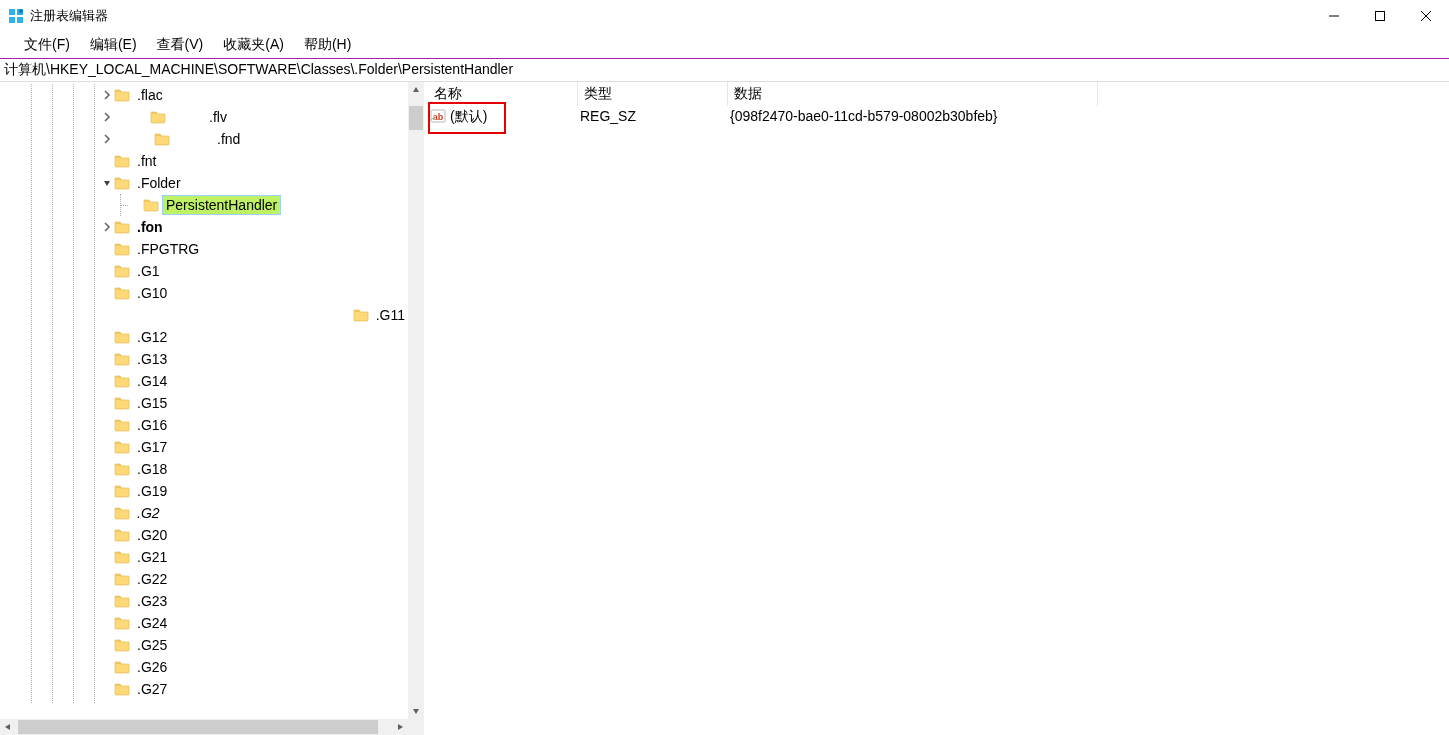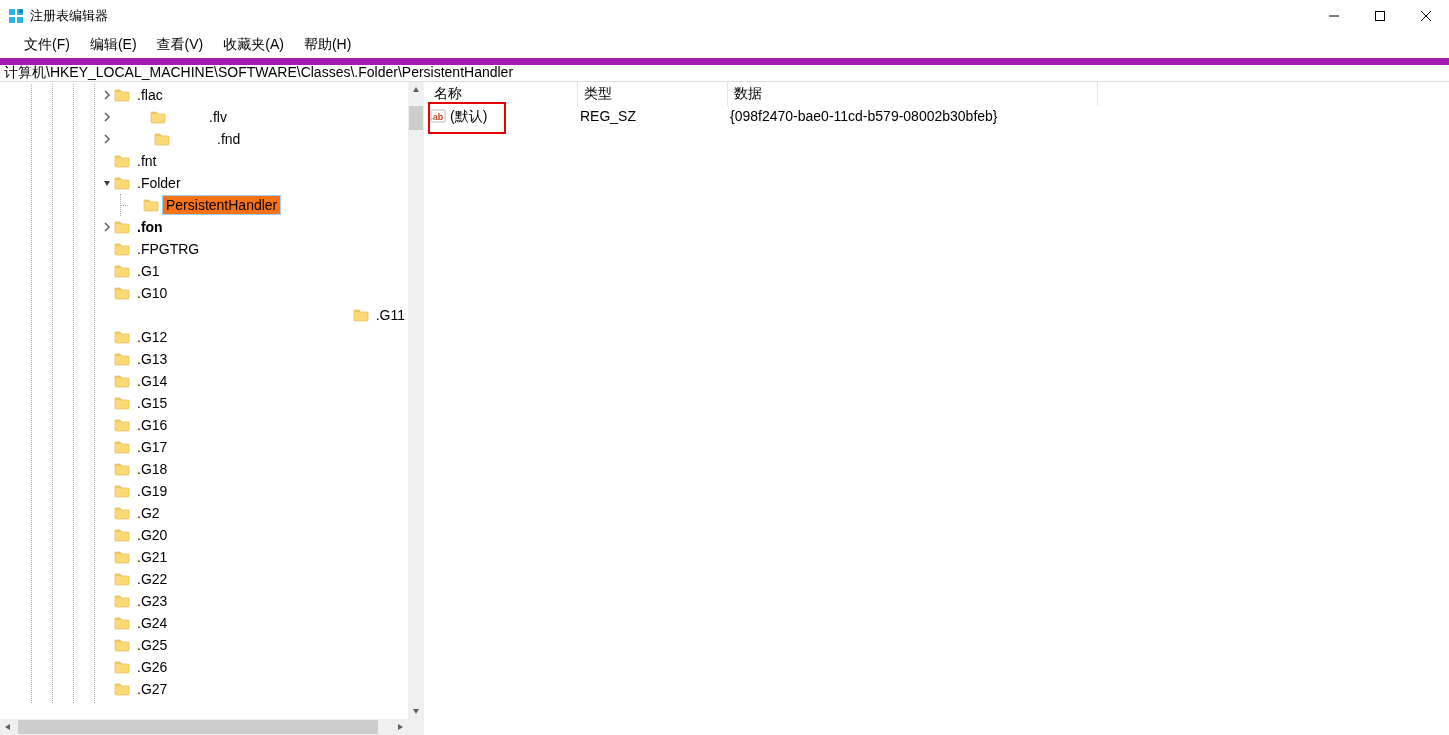--- a/index.html
+++ b/index.html
@@ -47,21 +47,21 @@
     padding-left: 14px;
   }
   .menu-item {
     padding: 3px 10px;
     font-size: 14px;
     cursor: pointer;
   }
   
   .addressbar {
     height: 24px;
-    border-top: 7px solid #a21caf;
+    border-top: 1px solid #a21caf;
     border-bottom: 1px solid #ddd;
     display: flex;
     align-items: center;
     padding-left: 4px;
     font-size: 14px;
   }
   
   .body {
     display: flex;
     height: calc(735px - 32px - 26px - 24px);
@@ -112,21 +112,21 @@
   .folder-icon {
     width: 16px; height: 16px;
     margin-right: 4px;
     flex-shrink: 0;
   }
   .node-label {
     padding: 1px 3px;
     font-size: 14px;
   }
   .tree-row.selected .node-label {
-    background: #f97316;
+    background: #bef264;
     outline: 1px solid #99d1ff;
   }
   .connector {
     width: 17px; height: 22px;
     position: relative;
     flex-shrink: 0;
   }
   .connector::before {
     content: "";
     position: absolute;
@@ -511,21 +511,21 @@
               <svg width="10" height="10" viewBox="0 0 10 10">
                 <path d="M3 1 L7 5 L3 9" fill="none" stroke="#606060" stroke-width="1.5"></path>
               </svg>
             </span>
             <span class="folder-icon"><svg width="16" height="16" viewBox="0 0 16 16">
                 <path d="M1 3 h5 l1.5 2 H15 v8 a1 1 0 0 1 -1 1 H2 a1 1 0 0 1 -1 -1 Z" fill="#ffd877" stroke="#dcb64a" stroke-width="0.6"></path>
                 <path d="M1 3 h5 l1.5 2 H1 Z" fill="#f0c65c"></path>
               </svg></span>
             <span class="node-label">.G19</span>
           </div>
-          <div class="tree-row" style="padding-left: 100px;">
+          <div class="tree-row" style="padding-left: 100px; font-style: italic;">
             <span class="chev hidden">
               <svg width="10" height="10" viewBox="0 0 10 10">
                 <path d="M3 1 L7 5 L3 9" fill="none" stroke="#606060" stroke-width="1.5"></path>
               </svg>
             </span>
             <span class="folder-icon"><svg width="16" height="16" viewBox="0 0 16 16">
                 <path d="M1 3 h5 l1.5 2 H15 v8 a1 1 0 0 1 -1 1 H2 a1 1 0 0 1 -1 -1 Z" fill="#ffd877" stroke="#dcb64a" stroke-width="0.6"></path>
                 <path d="M1 3 h5 l1.5 2 H1 Z" fill="#f0c65c"></path>
               </svg></span>
             <span class="node-label">.G2</span>

